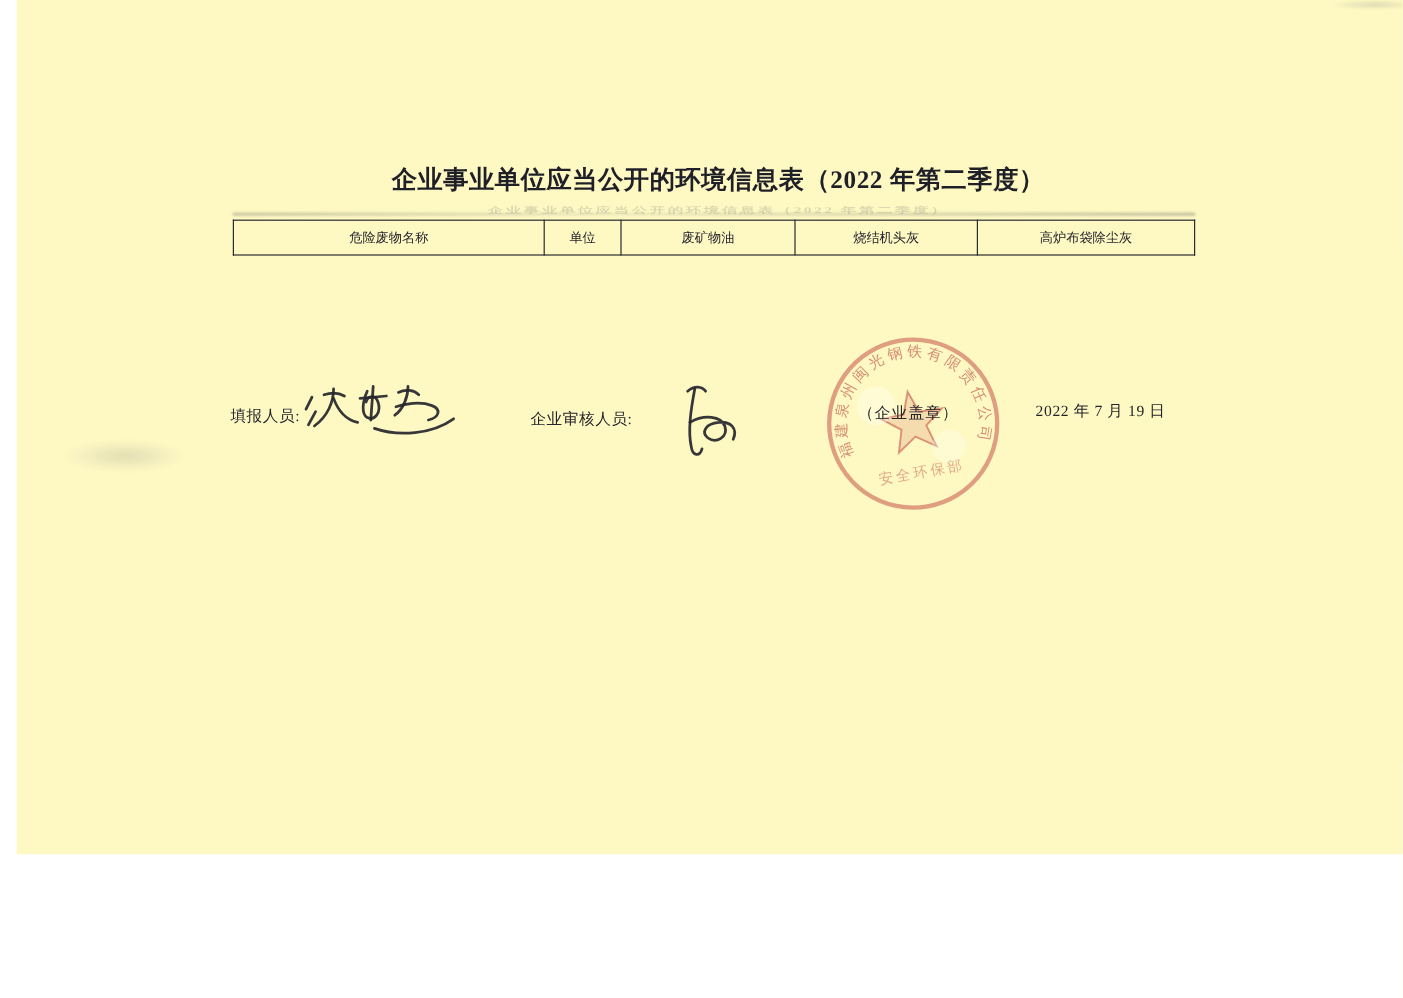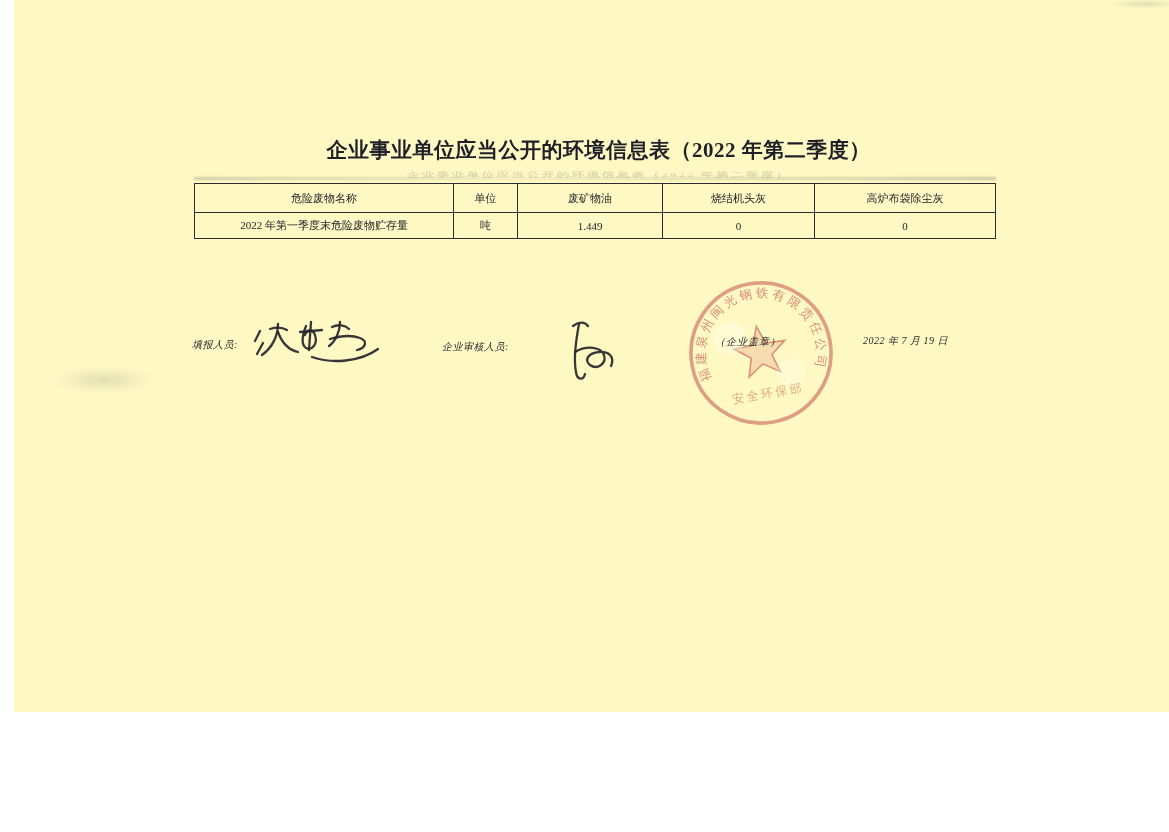--- a/index.html
+++ b/index.html
@@ -33,21 +33,21 @@
     border-collapse:collapse; table-layout:fixed;
     font-size:11px; color:#24242c; z-index:2;
   }
   table.haz th, table.haz td {
     border:1px solid #2b2b30; text-align:center; vertical-align:middle;
     padding:0; font-weight:normal; overflow:hidden; white-space:nowrap;
   }
   table.haz th { height:28px; }
   table.haz td { height:25px; }
   
-  .flabel { position:absolute; font-size:10px; letter-spacing:0.5px; z-index:4;font-style:italic; }
+  .flabel { position:absolute; font-size:13px; letter-spacing:0.5px; z-index:4; }
   .preparer-label { left:178px; top:338px; }
   .reviewer-label { left:428px; top:340px; }
   .seal-label { left:701px; top:335px; letter-spacing:1px; }
   .report-date { left:849px; top:334px; letter-spacing:0.5px; }
   .sig { position:absolute; z-index:4; }
   .sig path { fill:none; stroke:#26262e; stroke-width:2.3; stroke-linecap:round; stroke-linejoin:round; opacity:0.92; }
   
   .stamp { position:absolute; left:671px; top:277px; width:152px; height:152px; z-index:3; opacity:0.88; }
   
   .smudge-left {
@@ -81,27 +81,20 @@
     <thead>
       <tr>
         <th>危险废物名称</th>
         <th>单位</th>
         <th>废矿物油</th>
         <th>烧结机头灰</th>
         <th>高炉布袋除尘灰</th>
       </tr>
     </thead>
     <tbody>
-      <tr>
-        <td>2022 年第一季度末危险废物贮存量</td>
-        <td>吨</td>
-        <td>1.449</td>
-        <td>0</td>
-        <td>0</td>
-      </tr>
     </tbody>
   </table>
 
   <span class="flabel preparer-label">填报人员:</span>
   <span class="flabel reviewer-label">企业审核人员:</span>
   <span class="flabel seal-label">（企业盖章）</span>
   <span class="flabel report-date">2022 年 7 月 19 日</span>
 
   <svg class="sig" style="left:238px; top:317px;" width="132" height="50" viewBox="0 0 132 50">
     <path d="M8,14 l-5,10"></path>

